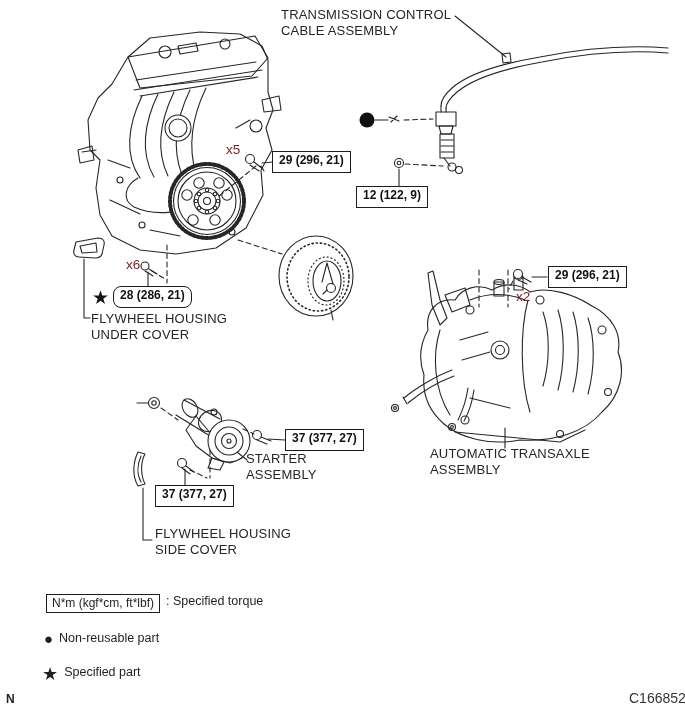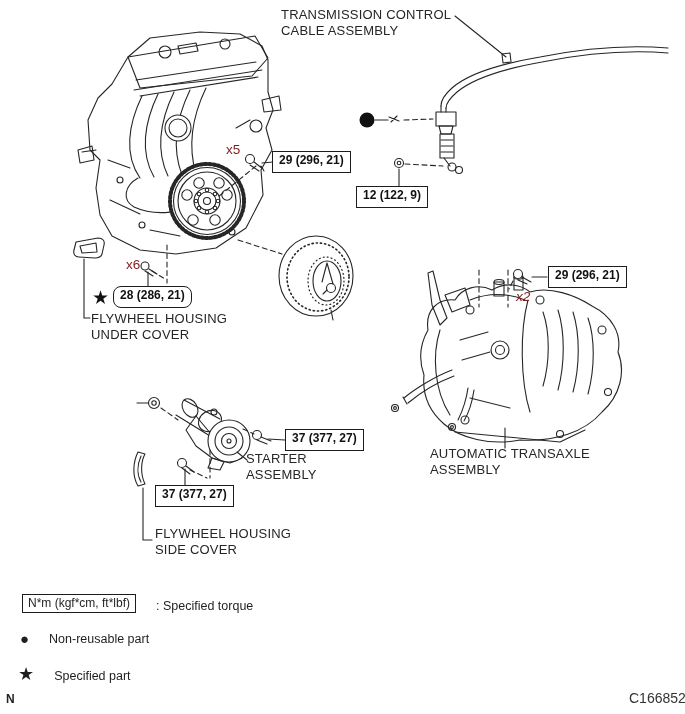--- a/index.html
+++ b/index.html
@@ -7,22 +7,22 @@
         font-family:"Liberation Sans",sans-serif;color:#222;overflow:hidden;}
   svg{position:absolute;left:0;top:0;}
   .lbl{position:absolute;font-size:13px;line-height:16px;letter-spacing:.2px;
        color:#262626;white-space:pre-line;}
   .tbox{position:absolute;display:inline-block;border:1.6px solid #1c1c1c;
         background:#fff;padding:1px 6px 5px;font-size:12px;font-weight:bold;
         white-space:nowrap;color:#111;}
   .mult{position:absolute;font-size:13.5px;color:#7f1d1d;}
   .starrow{position:absolute;display:flex;align-items:center;gap:4px;}
   .star{font-size:19px;line-height:19px;color:#111;}
-  .legend-row{position:absolute;display:flex;align-items:flex-end;gap:20px;
-              font-size:12.5px;color:#1f1f1f;}
+  .legend-row{position:absolute;display:flex;align-items:flex-start;gap:6px;
+              font-size:12.5px;color:#1f1f1f;margin-left:24px;}
   .legend-box{border:1.4px solid #1c1c1c;padding:1px 5px 2px;font-size:12px;}
   .legend-sym-dot{font-size:15px;line-height:15px;}
   .legend-sym-star{font-size:18px;line-height:18px;}
   .corner{position:absolute;left:6px;top:692px;font-size:12px;font-weight:bold;color:#222;}
   .figcode{position:absolute;left:629px;top:690px;font-size:14px;color:#333;}
 </style>
 </head>
 <body>
 
 <div id="page">
@@ -263,21 +263,21 @@
   <div class="mult" style="left:126px;top:257px;">x6</div>
   <div class="starrow" style="left:92px;top:286px;">
     <span class="star">★</span>
     <span class="tbox" style="position:static;border-radius:8px;">28 (286, 21)</span>
   </div>
   <div class="lbl" style="left:91px;top:311px;">FLYWHEEL HOUSING
 UNDER COVER</div>
 
 
   <div class="tbox" style="left:548px;top:266px;">29 (296, 21)</div>
-  <div class="mult" style="left:516px;top:289px;font-style:italic;">x2</div>
+  <div class="mult" style="left:516px;top:289px;">x2</div>
   <div class="lbl" style="left:430px;top:446px;">AUTOMATIC TRANSAXLE
 ASSEMBLY</div>
 
   <div class="tbox" style="left:285px;top:429px;">37 (377, 27)</div>
   <div class="lbl" style="left:246px;top:451px;">STARTER
 ASSEMBLY</div>
   <div class="tbox" style="left:155px;top:485px;">37 (377, 27)</div>
 
   <div class="lbl" style="left:155px;top:526px;">FLYWHEEL HOUSING
 SIDE COVER</div>

